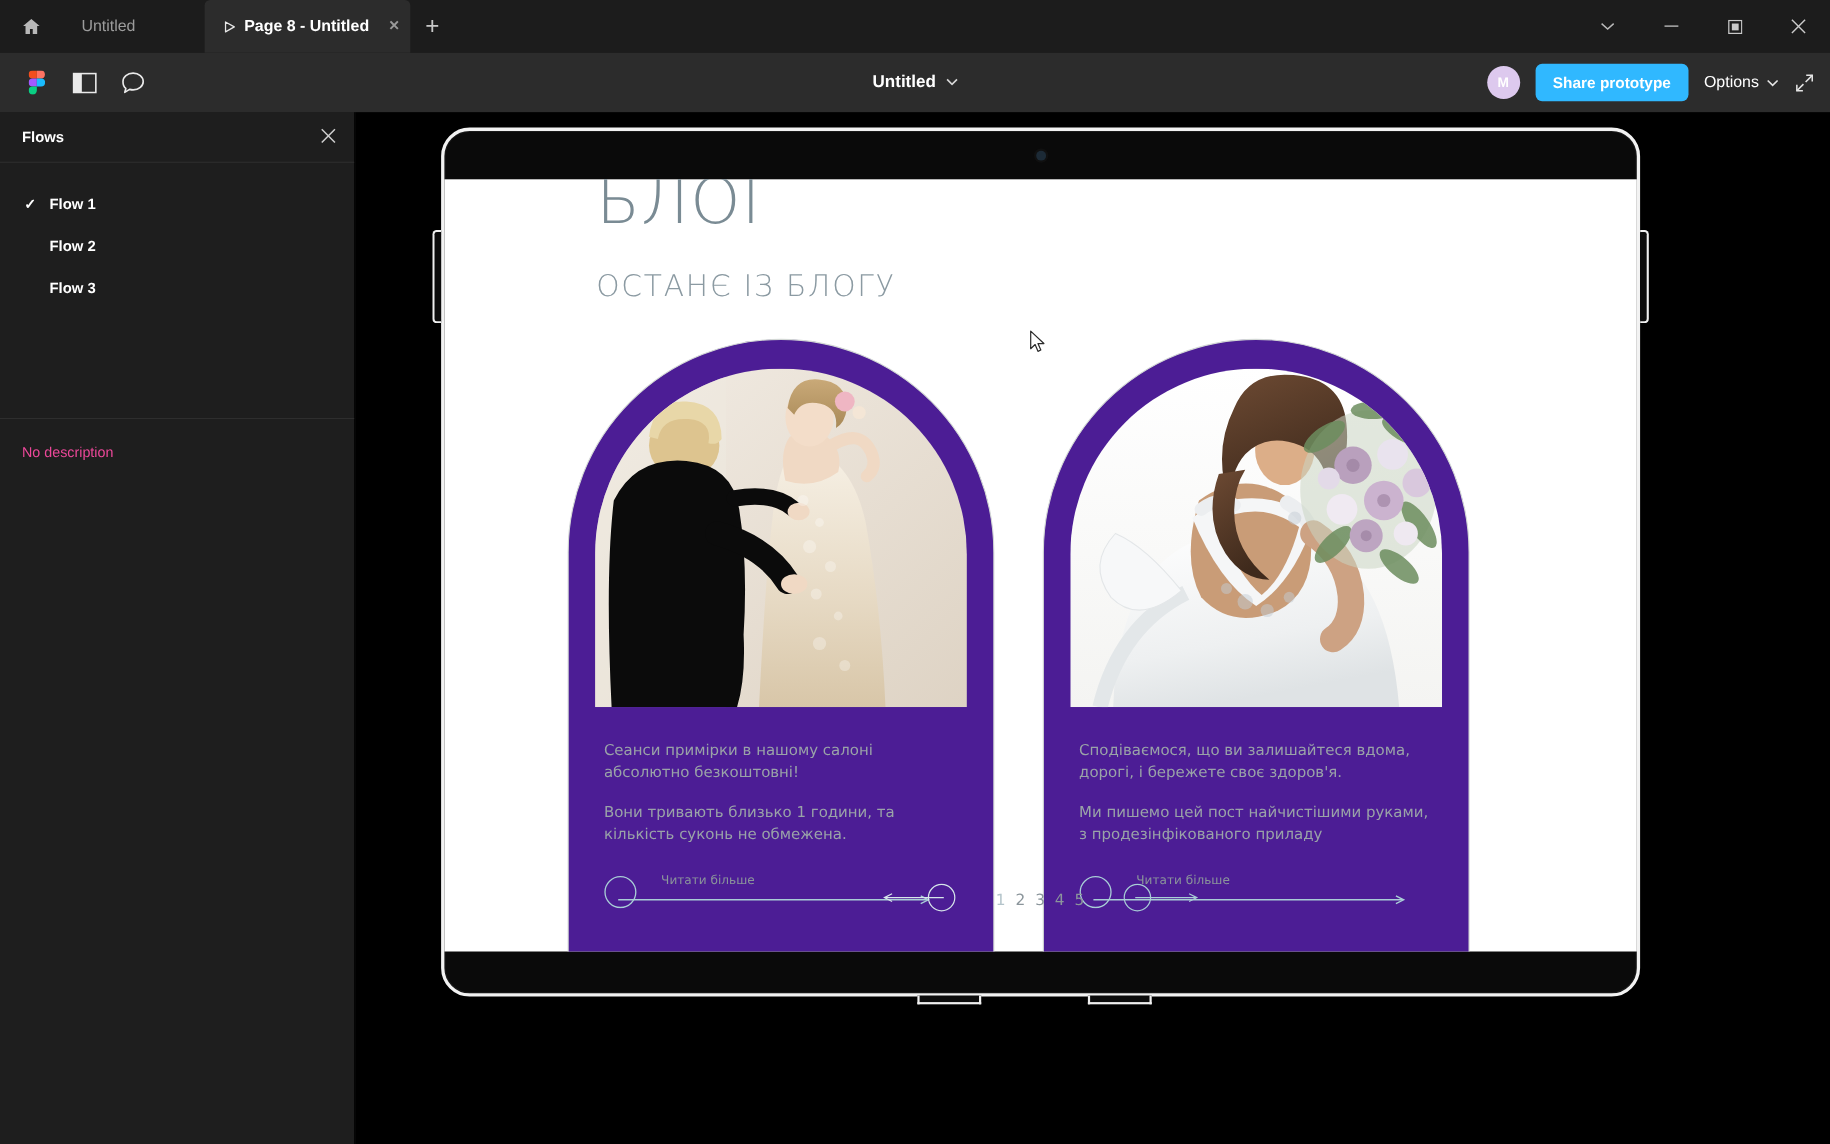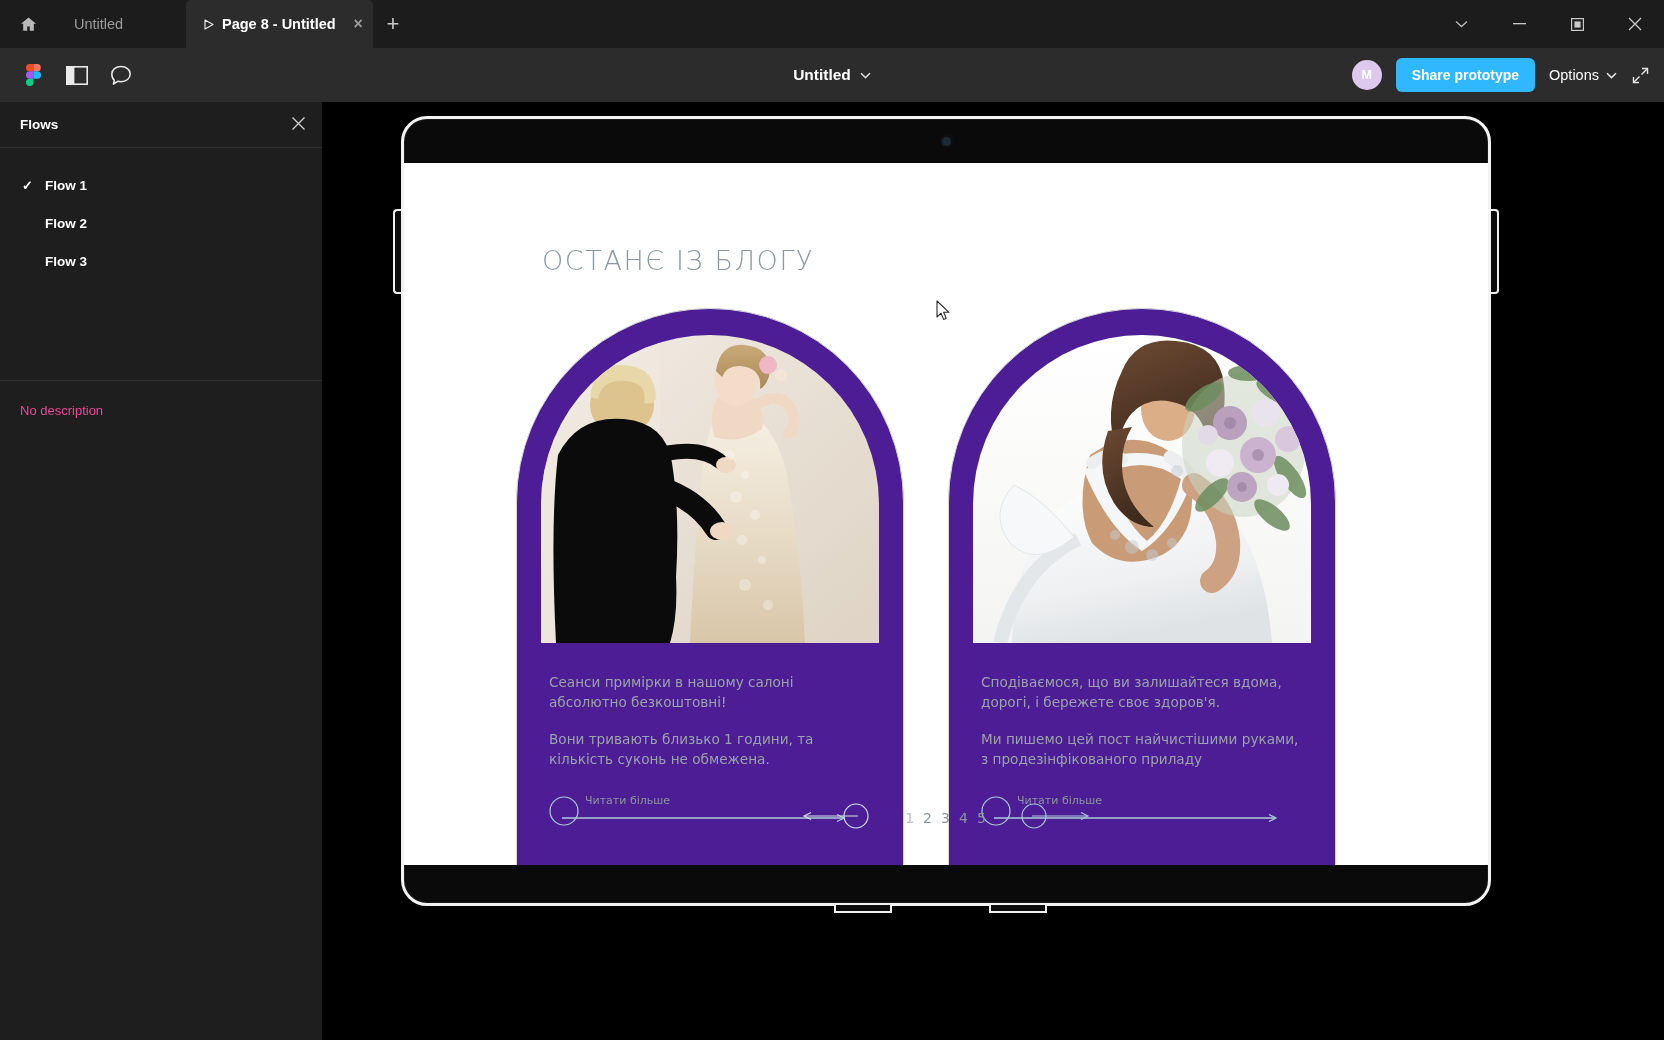--- a/index.html
+++ b/index.html
@@ -232,21 +232,21 @@
     font-family: "DejaVu Sans", sans-serif;
     margin-bottom: 18px;
   }
   .card-p:last-of-type { margin-bottom: 0; }
 
   .readmore {
     position: relative; margin-top: 24px;
     height: 34px;
   }
   .readmore .rm-label {
-    position: absolute; left: 36px; top: 0;
+    position: absolute; left: 52px; top: 0;
     font-size: 11px; color: #8b959b;
     font-family: "DejaVu Sans", sans-serif;
   }
   .readmore svg { position: absolute; left: 0; top: 2px; }
 
   
   .pagination {
     position: absolute; left: 0; right: 0; top: 640px;
     display: flex; align-items: center; justify-content: center; gap: 34px;
   }
@@ -400,20 +400,21 @@
     <div class="device-side-r"></div>
     <div class="device-bottom-l"></div>
     <div class="device-bottom-r"></div>
 
     <div class="device-bezel-top">
       <div class="camera"></div>
     </div>
 
     <div class="screen">
 
+      <div class="page-h1">БЛОГ</div>
       <div class="page-h2">ОСТАНЄ ІЗ БЛОГУ</div>
 
       <div class="cards">
 
         <div class="card">
           <div class="card-photo">
             <svg viewBox="0 0 340 308" preserveAspectRatio="xMidYMid slice">
               <defs>
                 <linearGradient id="bg1" x1="0" y1="0" x2="1" y2="1">
                   <stop offset="0" stop-color="#f2ece4"></stop>

